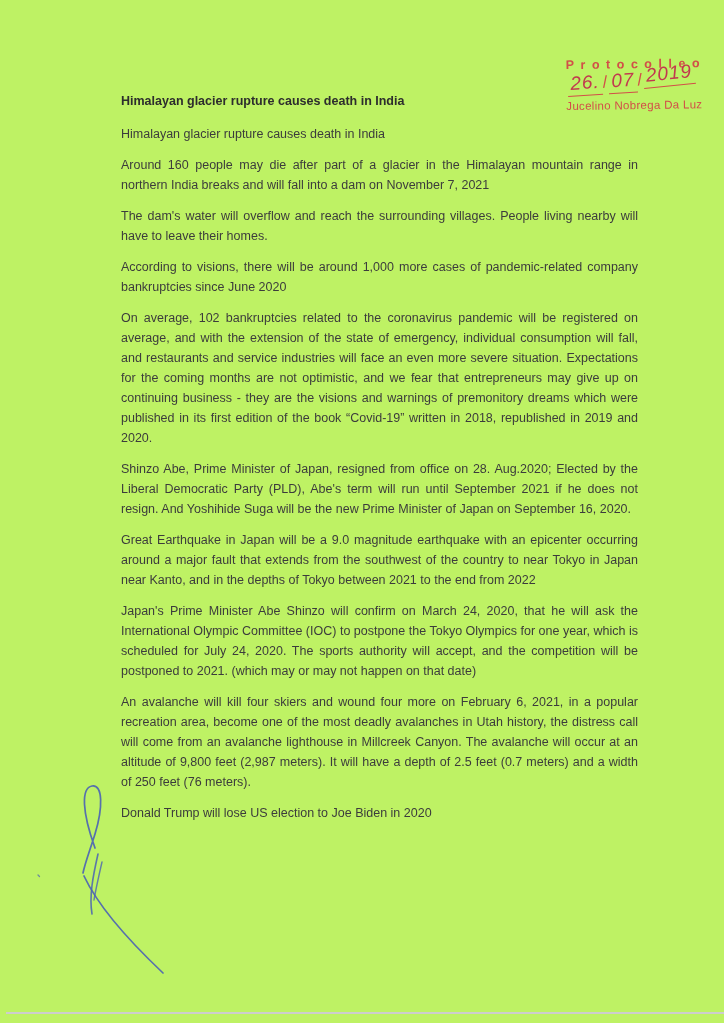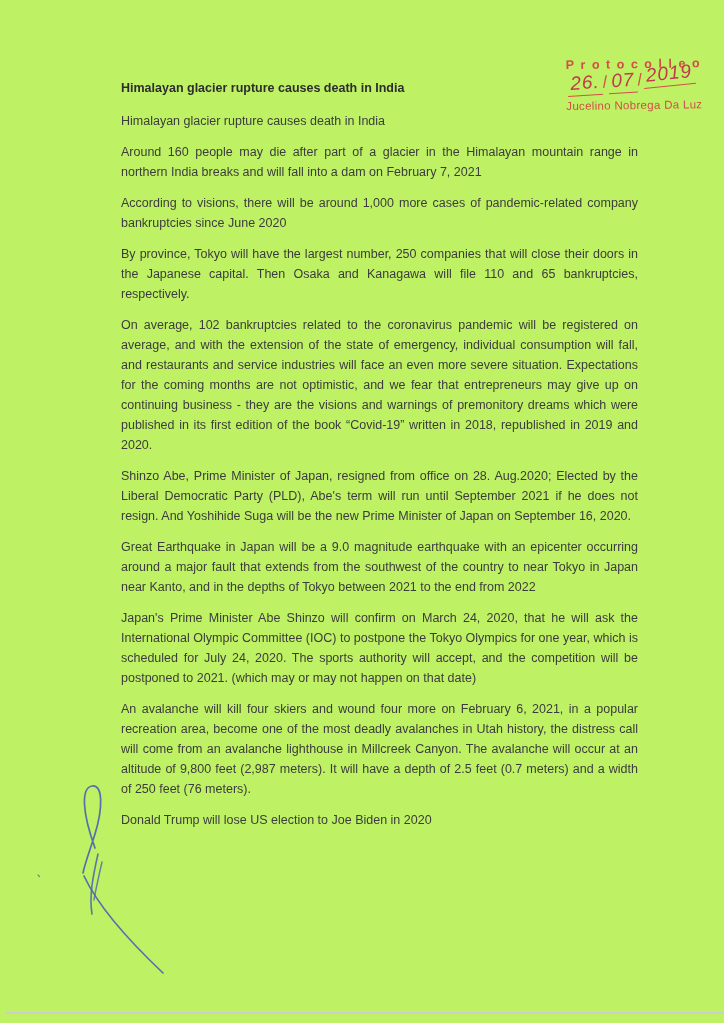--- a/index.html
+++ b/index.html
@@ -6,21 +6,21 @@
   body{
     width:724px;height:1023px;
     background:#ffffff;
     font-family:"Liberation Sans", sans-serif;
     position:relative;
     overflow:hidden;
   }
   .page{position:absolute;inset:0;background:#bef264;}
   
   .doc-body{
-    position:absolute;left:121px;top:78px;width:517px;
+    position:absolute;left:121px;top:91px;width:517px;
     color:#3c3c3c;font-size:12.5px;line-height:20px;
   }
   .doc-body p.paragraph{margin:0 0 11px;text-align:justify;}
   .doc-body h3.heading{
     margin:0 0 13px;font-size:12.5px;line-height:20px;
     font-weight:bold;color:#2d2d2d;text-align:justify;
   }
   
   .stamp{
     position:absolute;left:566px;top:57px;width:158px;
@@ -60,23 +60,23 @@
     <div class="stamp-title" style="color: rgb(210, 79, 72);">Protocolleo</div>
     <div class="stamp-date" style="color: rgb(194, 57, 79);">
       <span class="seg">26.</span><span class="slash">/</span><span class="seg">07</span><span class="slash">/</span><span class="seg seg-year">2019</span>
     </div>
     <div class="stamp-name" style="color: rgb(210, 79, 72);">Jucelino Nobrega Da Luz</div>
   </div>
 
   <section class="doc-body">
       <h3 class="heading">Himalayan glacier rupture causes death in India</h3>
       <p class="paragraph">Himalayan glacier rupture causes death in India</p>
-      <p class="paragraph">Around 160 people may die after part of a glacier in the Himalayan mountain range in northern India breaks and will fall into a dam on February 7, 2021</p>
+      <p class="paragraph">Around 160 people may die after part of a glacier in the Himalayan mountain range in northern India breaks and will fall into a dam on November 7, 2021</p>
+      <p class="paragraph">The dam's water will overflow and reach the surrounding villages. People living nearby will have to leave their homes.</p>
       <p class="paragraph">According to visions, there will be around 1,000 more cases of pandemic-related company bankruptcies since June 2020</p>
-      <p class="paragraph">By province, Tokyo will have the largest number, 250 companies that will close their doors in the Japanese capital. Then Osaka and Kanagawa will file 110 and 65 bankruptcies, respectively.</p>
       <p class="paragraph">On average, 102 bankruptcies related to the coronavirus pandemic will be registered on average, and with the extension of the state of emergency, individual consumption will fall, and restaurants and service industries will face an even more severe situation. Expectations for the coming months are not optimistic, and we fear that entrepreneurs may give up on continuing business - they are the visions and warnings of premonitory dreams which were published in its first edition of the book “Covid-19” written in 2018, republished in 2019 and 2020.</p>
       <p class="paragraph">Shinzo Abe, Prime Minister of Japan, resigned from office on 28. Aug.2020; Elected by the Liberal Democratic Party (PLD), Abe's term will run until September 2021 if he does not resign. And Yoshihide Suga will be the new Prime Minister of Japan on September 16, 2020.</p>
       <p class="paragraph">Great Earthquake in Japan will be a 9.0 magnitude earthquake with an epicenter occurring around a major fault that extends from the southwest of the country to near Tokyo in Japan near Kanto, and in the depths of Tokyo between 2021 to the end from 2022</p>
       <p class="paragraph">Japan's Prime Minister Abe Shinzo will confirm on March 24, 2020, that he will ask the International Olympic Committee (IOC) to postpone the Tokyo Olympics for one year, which is scheduled for July 24, 2020. The sports authority will accept, and the competition will be postponed to 2021. (which may or may not happen on that date)</p>
       <p class="paragraph">An avalanche will kill four skiers and wound four more on February 6, 2021, in a popular recreation area, become one of the most deadly avalanches in Utah history, the distress call will come from an avalanche lighthouse in Millcreek Canyon. The avalanche will occur at an altitude of 9,800 feet (2,987 meters). It will have a depth of 2.5 feet (0.7 meters) and a width of 250 feet (76 meters).</p>
       <p class="paragraph">Donald Trump will lose US election to Joe Biden in 2020</p>
     </section>
 
   <svg class="signature" width="150" height="205" viewBox="0 0 150 205" fill="none">
     <path d="M 67 70 C 54 34 53 10 64 8 C 75 6 75 30 67 56 C 62 72 57 85 55 95" stroke-width="1.7" stroke-linecap="round" fill="none" opacity="0.9" stroke="#4a62b5"></path>

